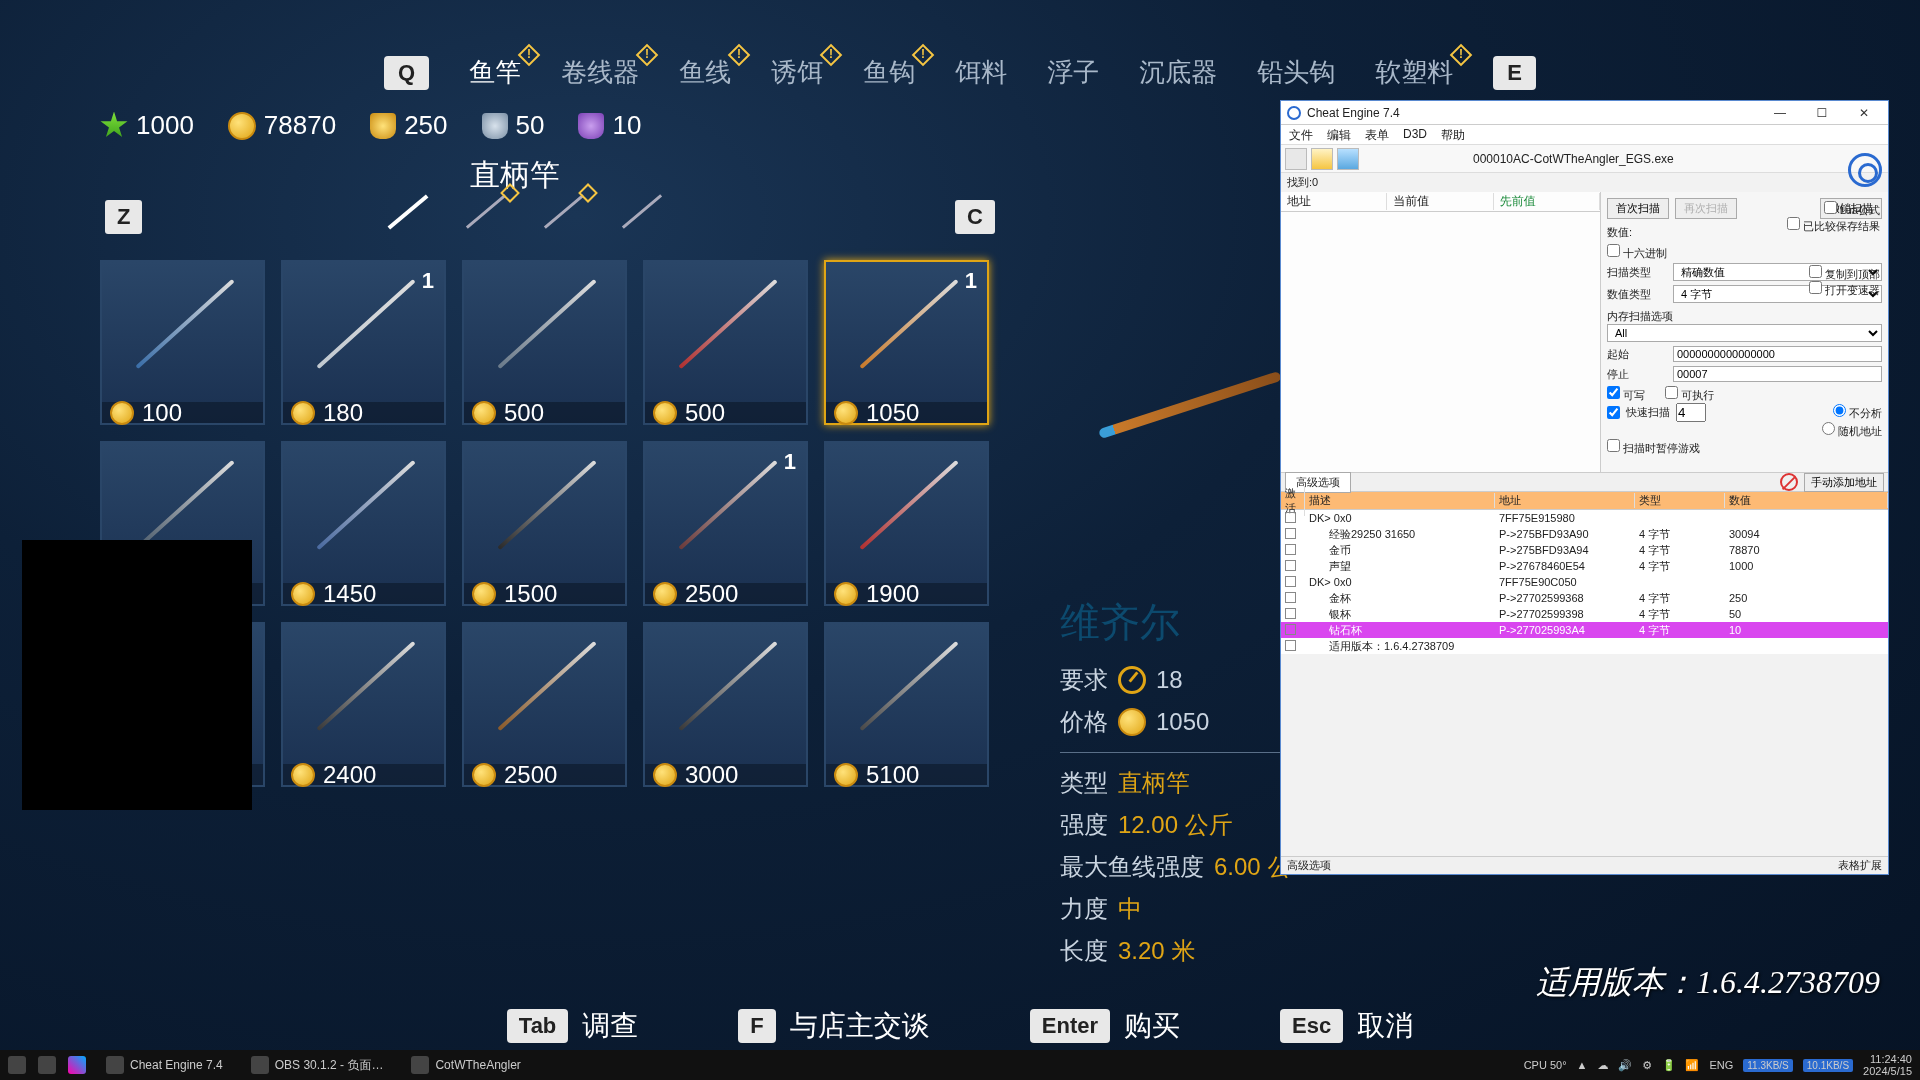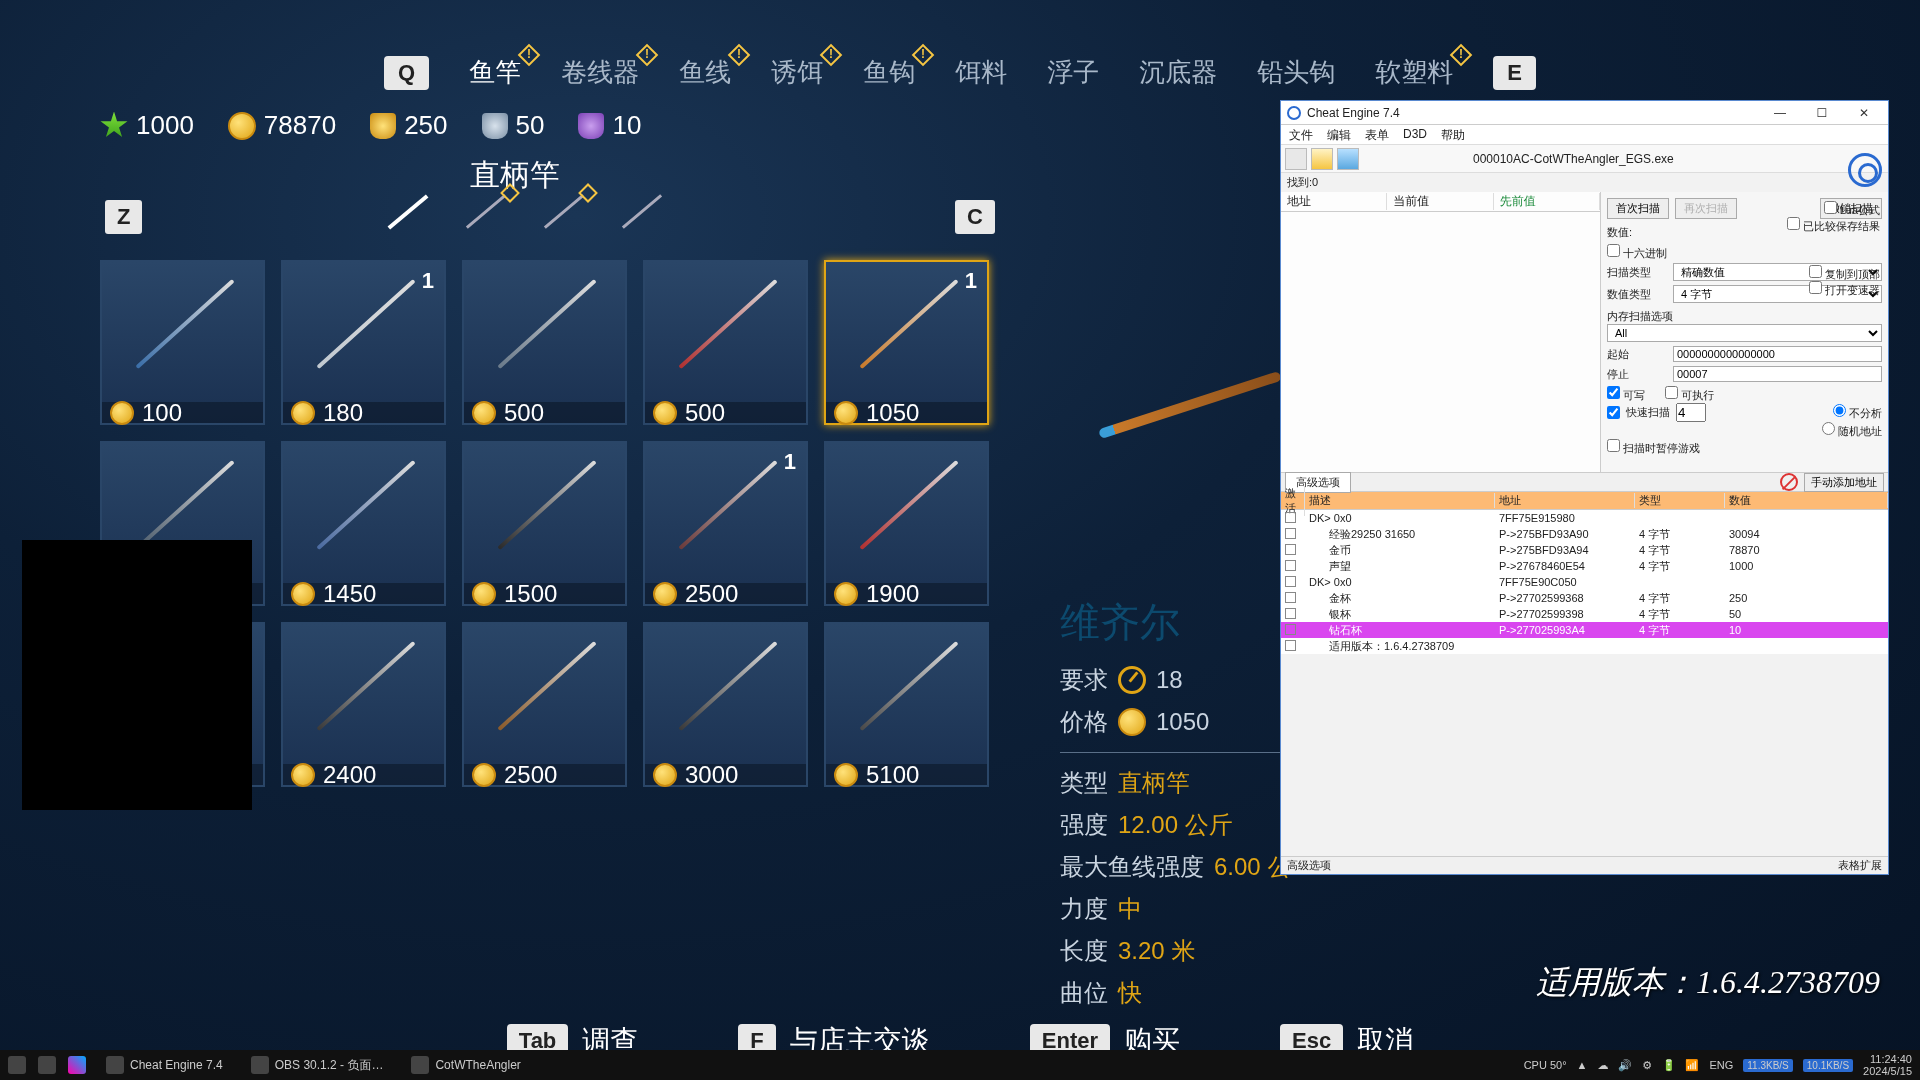--- a/index.html
+++ b/index.html
@@ -50,21 +50,21 @@
 .detail { position: absolute; top: 595px; left: 1060px; width: 420px; }
 .detail h1 { color: #0c4a6e; font-size: 40px; font-weight: normal; margin-bottom: 14px;}
 .detail .row { display:flex; align-items:center; gap:10px; font-size:24px; margin-bottom:10px; }
 .detail .lvl { width:28px;height:28px;border:3px solid #e0a515;border-radius:50%; position:relative;}
 .detail .lvl::after{content:"";position:absolute;width:3px;height:12px;background:#e0a515;left:11px;top:2px;transform:rotate(40deg);}
 .detail hr { border:none; border-top:1px solid #5a6f88; margin:14px 0; }
 .detail .val { color:#e0a515; }
 
 .rod-preview { position:absolute; top:400px; left:1095px; width:190px; height:10px; background:linear-gradient(90deg,#3a9ed8 0%,#3a9ed8 8%,#c97a2a 8%,#8a4e1a 100%); border-radius:5px; transform:rotate(-18deg);}
 
-.actions { position:absolute; bottom:20px; left:0; right:0; display:flex; justify-content:center; gap:100px; align-items:center;}
+.actions { position:absolute; bottom:35px; left:0; right:0; display:flex; justify-content:center; gap:100px; align-items:center;}
 .action { display:flex; align-items:center; gap:14px; font-size:28px; color:#fff;}
 .action .key-badge { font-size:22px; padding:4px 12px;}
 
 .version { position:absolute; bottom:75px; right:40px; font-style:italic; font-family: "Kaiti", serif; font-size:32px; color:#fff; text-shadow:1px 1px 3px #000;}
 
 .ce { position:absolute; top:100px; left:1280px; width:609px; height:775px; background:#f2f2f2; border:1px solid #5a8ad0; font-size:12px; color:#222; }
 .ce-title { background:#fff; height:24px; display:flex; align-items:center; padding:0 6px; gap:6px; border-bottom:1px solid #ccc;}
 .ce-title .ico { width:14px;height:14px;border:2px solid #2a6ad0;border-radius:50%;}
 .ce-title .sp { flex:1; }
 .ce-title .winbtn { width:36px; text-align:center; color:#333;}
@@ -306,24 +306,20 @@
       <span class="val">6.00 公</span>
     </div>
   <div class="row">
       <span>力度</span>
       <span class="val">中</span>
     </div>
   <div class="row">
       <span>长度</span>
       <span class="val">3.20 米</span>
     </div>
-  <div class="row">
-      <span>曲位</span>
-      <span class="val">快</span>
-    </div>
 </div>
 
 <div class="actions">
   <div class="action">
       <span class="key-badge">Tab</span>
       <span>调查</span>
     </div>
   <div class="action">
       <span class="key-badge">F</span>
       <span>与店主交谈</span>

